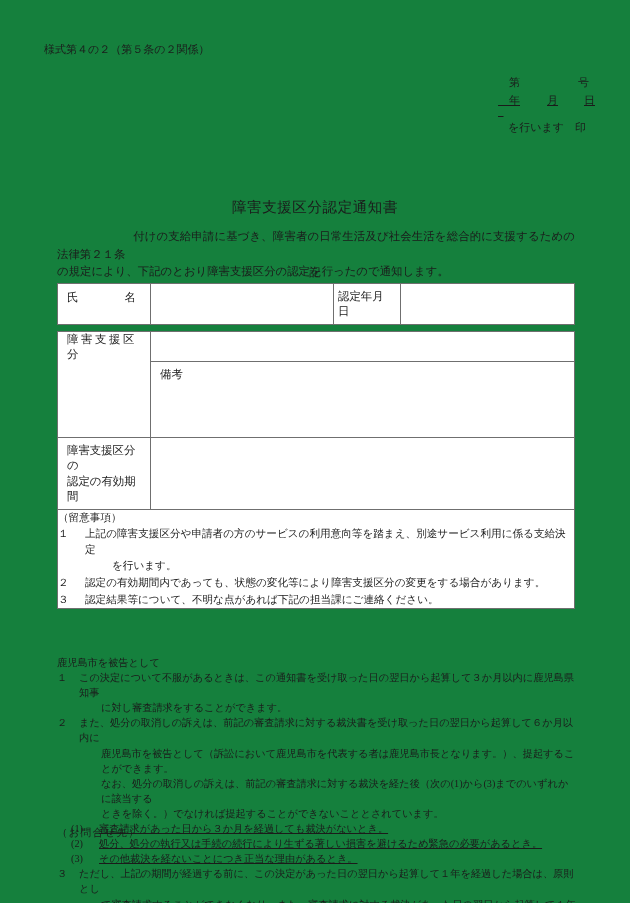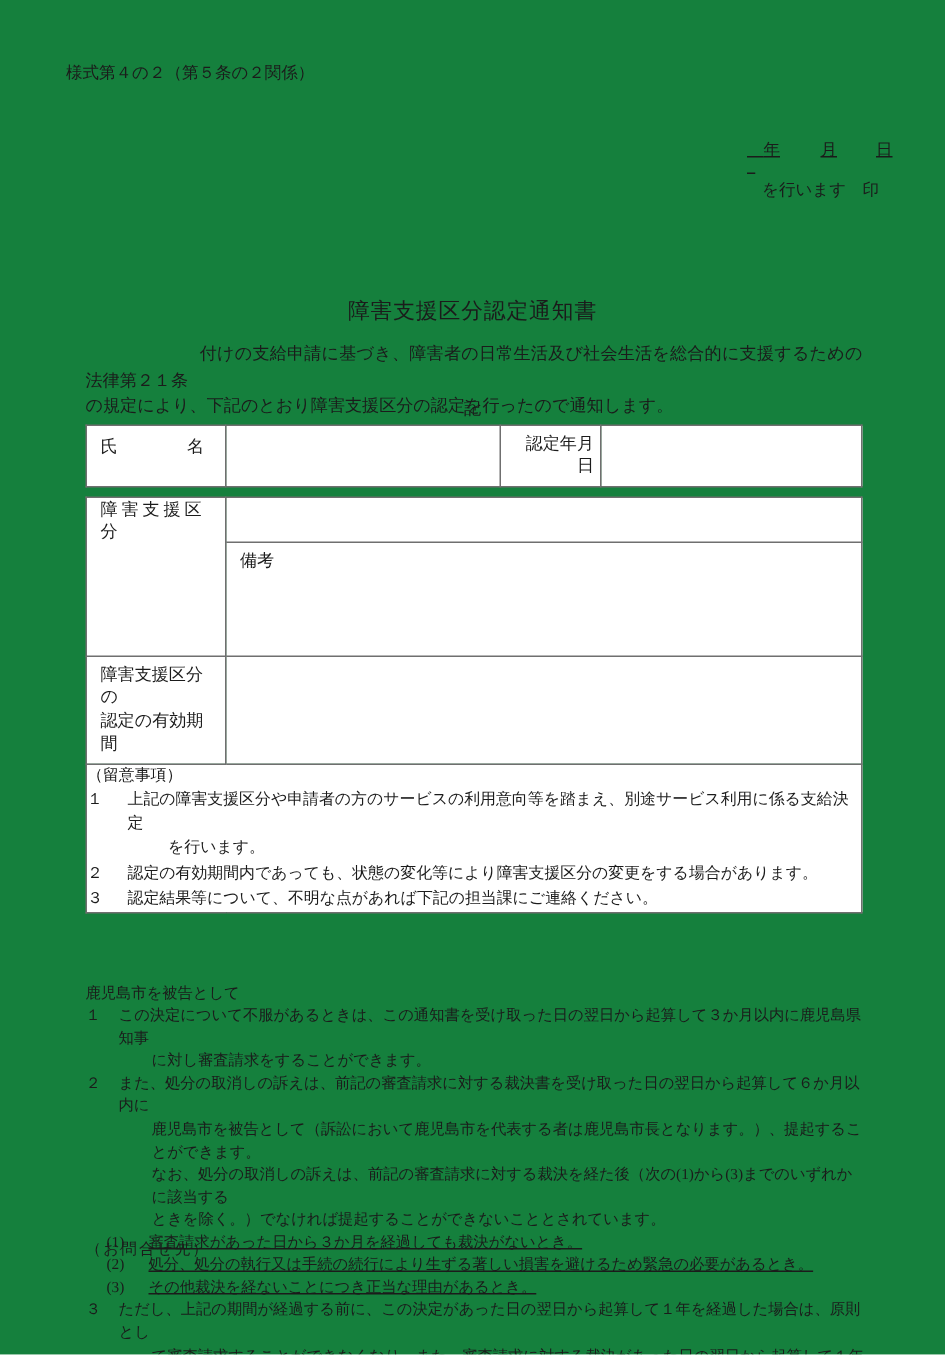--- a/index.html
+++ b/index.html
@@ -85,21 +85,21 @@
   .spread { letter-spacing: 0.5px; }
 
   
   .name-label {
     display: flex;
     justify-content: space-between;
     padding: 6px 14px 6px 9px;
   }
 
   .center-label {
-    text-align: right;
+    text-align: left;
     padding: 5px 4px 4px 4px;
     line-height: 1.35;
   }
 
   .vcenter {
     display: flex;
     align-items: center;
     height: 100%;
     box-sizing: border-box;
     padding-left: 9px;
@@ -153,20 +153,23 @@
     letter-spacing: 1.4px;
   }
 </style>
 </head>
 <body>
 
 <div id="page">
 
   <div class="t fs11" id="form-no">様式第４の２（第５条の２関係）</div>
 
+  <div class="t fs11" id="doc-number">
+    <span>第</span><span style="display:inline-block;width:58px"></span><span>号</span>
+  </div>
 
   <div class="t fs11" id="doc-date">
     <span>年</span><span style="display:inline-block;width:27px"></span><span>月</span><span style="display:inline-block;width:26px"></span><span>日</span>
   </div>
 
   <div class="t fs11" id="issuer">を行います　印</div>
 
   <div id="doc-title">障害支援区分認定通知書</div>
 
   <div id="intro">

